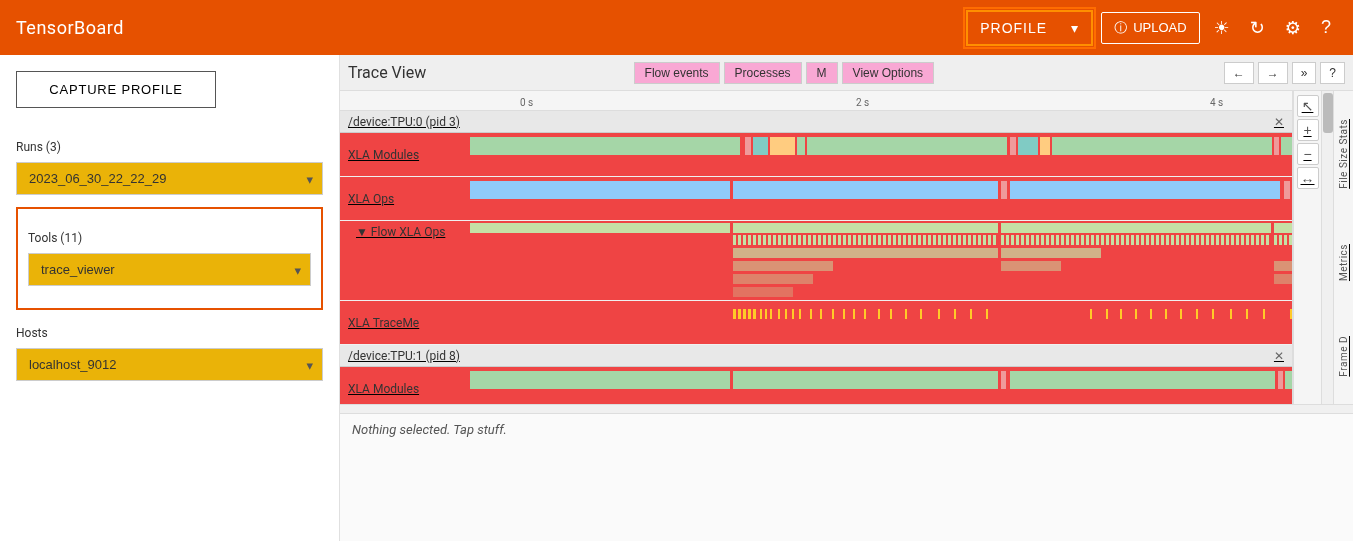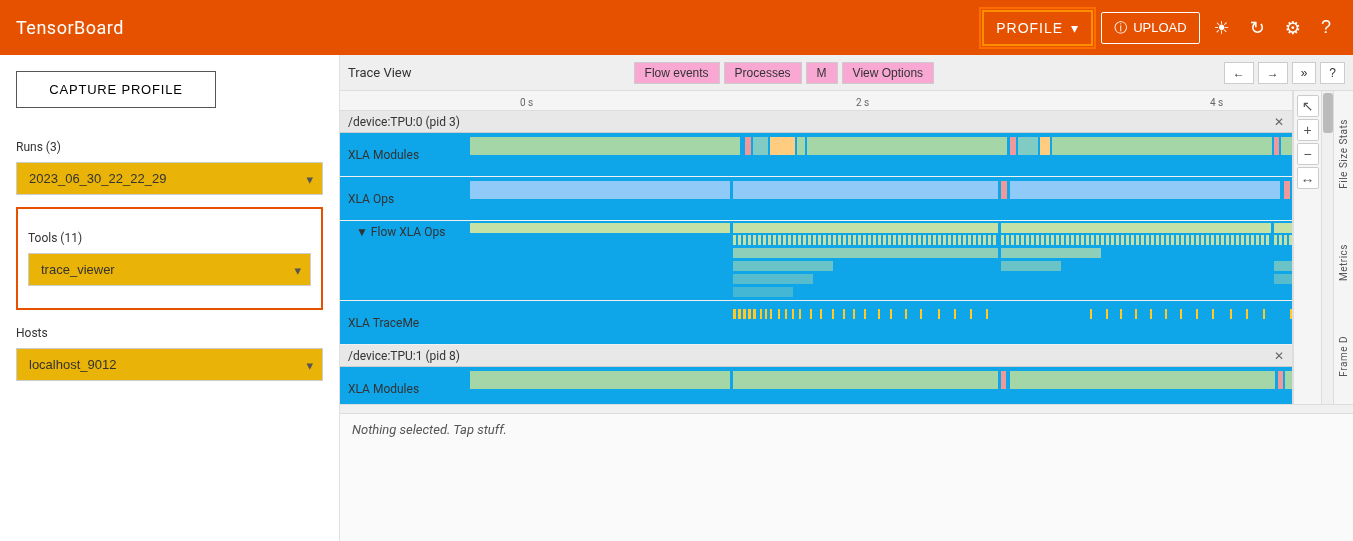--- a/index.html
+++ b/index.html
@@ -29,21 +29,21 @@
       border: 2px solid #ff8f00;
       background: transparent;
       color: white;
       font-size: 14px;
       font-weight: 500;
       letter-spacing: 1px;
       padding: 8px 12px;
       cursor: pointer;
       display: flex;
       align-items: center;
-      gap: 8px;
+      gap: 24px;
       outline: 2px solid #ff6d00;
       outline-offset: 1px;
     }
     .topbar-icon-btn {
       background: transparent;
       border: none;
       color: white;
       cursor: pointer;
       padding: 6px;
       border-radius: 50%;
@@ -138,21 +138,21 @@
     #trace-header {
       background: #efefef;
       height: 36px;
       display: flex;
       align-items: center;
       padding: 0 8px;
       border-bottom: 1px solid #ddd;
       gap: 4px;
     }
     #trace-title {
-      font-size: 13px;
+      font-size: 16px;
       color: #333;
       flex: 1;
     }
     .trace-btn {
       border: 1px solid #ccc;
       background: #f9a8d4;
       padding: 3px 10px;
       font-size: 12px;
       cursor: pointer;
       color: #333;
@@ -164,21 +164,22 @@
       font-size: 12px;
       cursor: pointer;
       color: #333;
     }
 
     
     #trace-area {
       flex: 1;
       display: flex;
       overflow: hidden;
-      background: #0ea5e9;
+      background: #ef4444;
+      text-decoration: underline;
     }
 
     
     #timeline-main {
       flex: 1;
       overflow: hidden;
       position: relative;
       border-right: 1px solid #ddd;
     }
 

